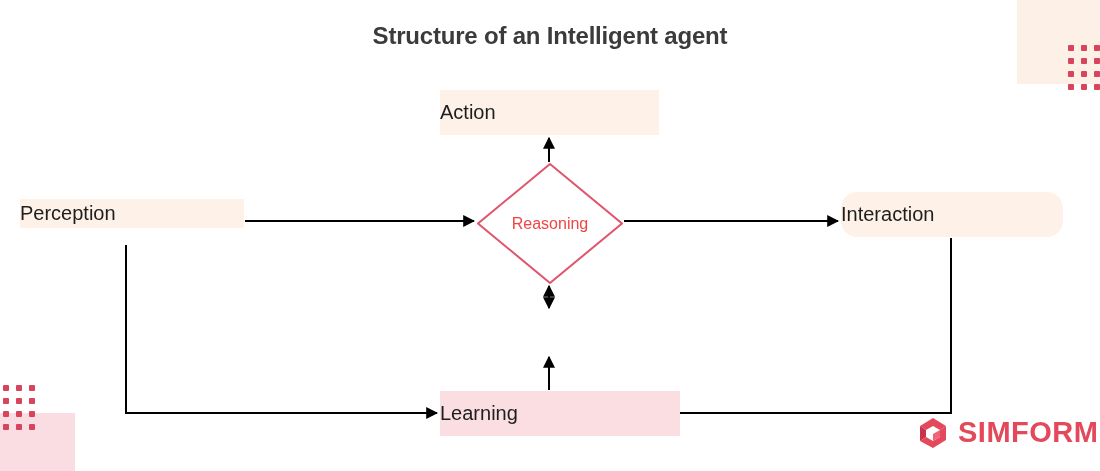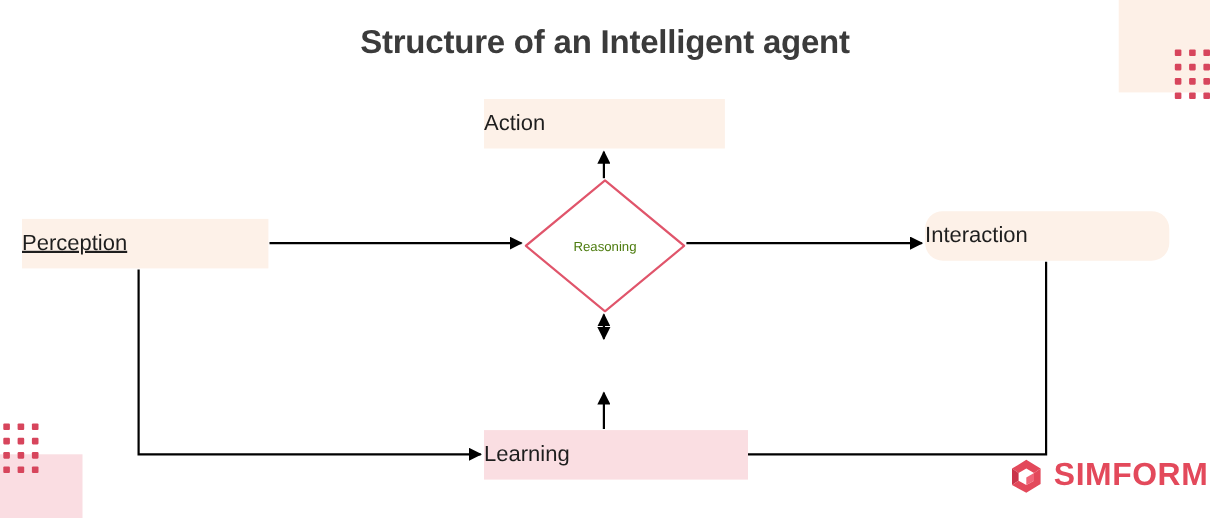--- a/index.html
+++ b/index.html
@@ -59,41 +59,41 @@
     grid-template-rows: repeat(4, 6px);
   }
 
   
   #page-title {
     position: absolute;
     left: 0;
     top: 22px;
     width: 1100px;
     text-align: center;
-    font-size: 30px;
+    font-size: 24px;
     font-weight: bold;
     color: #3B3B3B;
     letter-spacing: -0.2px;
   }
 
   
   .node {
     position: absolute;
     display: flex;
     align-items: center;
     justify-content: flex-start;
     font-size: 20px;
     color: #1E1E1E;
     box-sizing: border-box;
   }
   .node.cream { background: #FDF1E8; }
   .node.pink  { background: #FADEE2; }
 
   #node-action      { left: 440px;  top: 90px;  width: 219px; height: 45px; }
-  #node-perception  { left: 20px;   top: 199px; width: 224px; height: 45px; text-decoration: underline; }
+  #node-perception  { left: 20px;   top: 199px; width: 224px; height: 29px; }
   #node-interaction { left: 841px;  top: 192px; width: 222px; height: 45px; border-radius: 16px; }
   #node-memory      { left: 401px;  top: 310px; width: 303px; height: 45px; }
   #node-learning    { left: 440px;  top: 391px; width: 240px; height: 45px; }
 
   
   #node-reasoning {
     position: absolute;
     left: 477px;
     top: 163px;
     width: 146px;
@@ -104,22 +104,22 @@
     left: 0; top: 0;
   }
   #node-reasoning .diamond-label {
     position: absolute;
     left: 0; top: 0;
     width: 146px;
     height: 121px;
     display: flex;
     align-items: center;
     justify-content: center;
-    font-size: 12px;
-    color: #4d7c0f;
+    font-size: 16px;
+    color: #ef4444;
     white-space: nowrap;
   }
 
   
   #connectors {
     position: absolute;
     left: 0; top: 0;
   }
 
   

